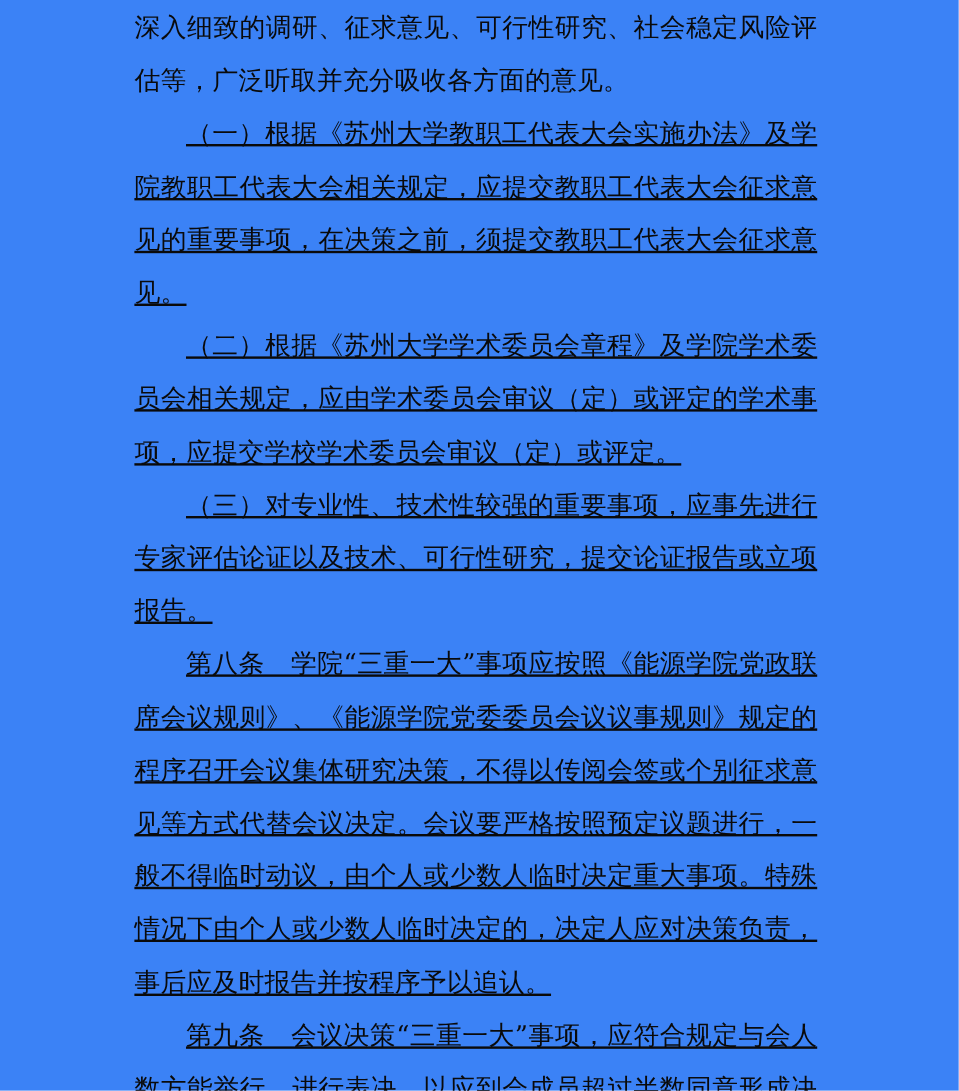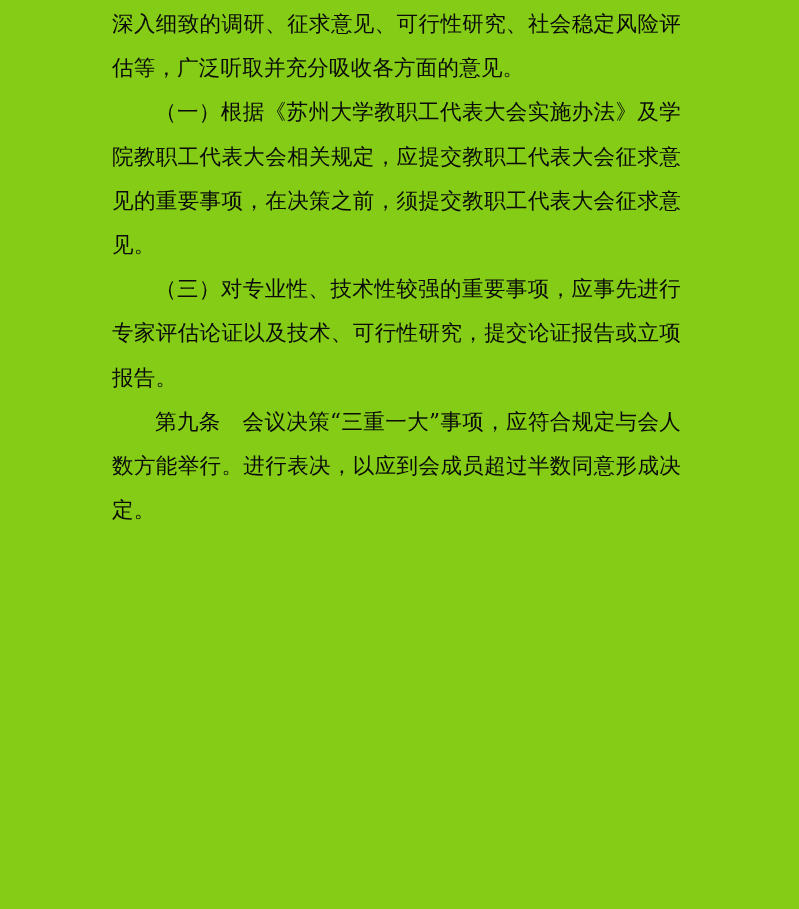--- a/index.html
+++ b/index.html
@@ -13,53 +13,56 @@
     font-family: "DejaVu Serif", "Liberation Serif", serif;
     color: #0a0a0a;
     overflow: hidden;
   }
   #page {
     position: relative;
     width: 799px;
     height: 909px;
     box-sizing: border-box;
     padding: 0 118px 0 112px;
-    background: #84cc16;
+    background: #3b82f6;
   }
   .doc-body {
     padding-top: 2px;
   }
   p.para {
     margin: 0 0 0 0;
     font-size: 21.5px;
     line-height: 44.2px;
     text-align: justify;
     text-justify: inter-ideograph;
     letter-spacing: 0.2px;
     text-indent: 0;
     word-break: break-all;
   }
   p.indent {
     text-indent: 43px;
   }
   
   p.para + p.para {
     margin-top: 0px;
+    text-decoration: underline;
   }
 </style>
 </head>
 <body>
 
 <div id="page">
   <div class="doc-body">
 
     <p class="para">深入细致的调研、征求意见、可行性研究、社会稳定风险评估等，广泛听取并充分吸收各方面的意见。</p>
 
     <p class="para indent">（一）根据《苏州大学教职工代表大会实施办法》及学院教职工代表大会相关规定，应提交教职工代表大会征求意见的重要事项，在决策之前，须提交教职工代表大会征求意见。</p>
 
+    <p class="para indent">（二）根据《苏州大学学术委员会章程》及学院学术委员会相关规定，应由学术委员会审议（定）或评定的学术事项，应提交学校学术委员会审议（定）或评定。</p>
 
     <p class="para indent">（三）对专业性、技术性较强的重要事项，应事先进行专家评估论证以及技术、可行性研究，提交论证报告或立项报告。</p>
 
+    <p class="para indent">第八条　学院“三重一大”事项应按照《能源学院党政联席会议规则》、《能源学院党委委员会议议事规则》规定的程序召开会议集体研究决策，不得以传阅会签或个别征求意见等方式代替会议决定。会议要严格按照预定议题进行，一般不得临时动议，由个人或少数人临时决定重大事项。特殊情况下由个人或少数人临时决定的，决定人应对决策负责，事后应及时报告并按程序予以追认。</p>
 
     <p class="para indent">第九条　会议决策“三重一大”事项，应符合规定与会人数方能举行。进行表决，以应到会成员超过半数同意形成决定。</p>
 
   </div>
 </div>
 
 </body></html>

